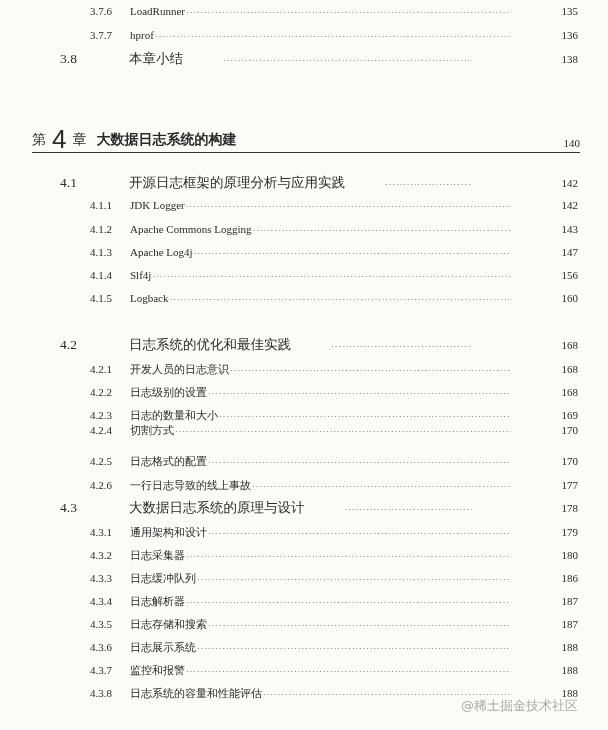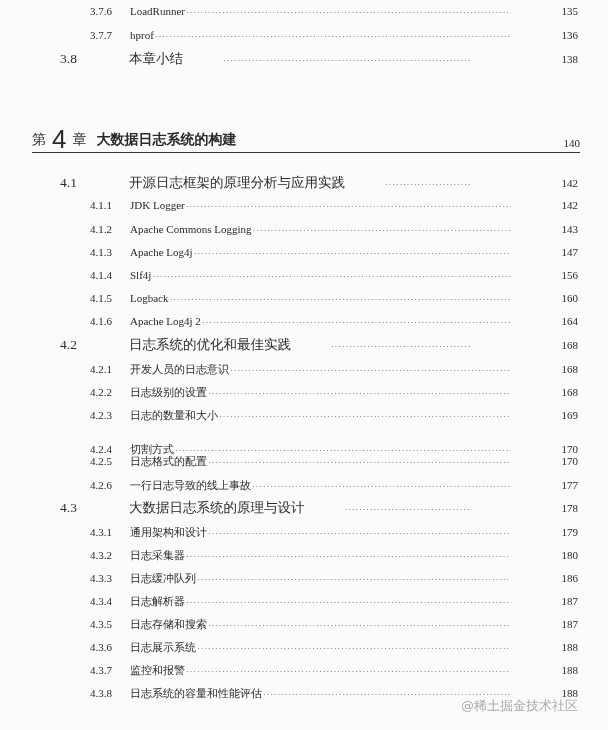--- a/index.html
+++ b/index.html
@@ -111,26 +111,20 @@
     <span class="title">Slf4j</span>
     <span class="leader"></span>
     <span class="page-no">156</span>
   </div>
   <div class="row sub" style="top:292px">
     <span class="num">4.1.5</span>
     <span class="title">Logback</span>
     <span class="leader"></span>
     <span class="page-no">160</span>
   </div>
-  <div class="row sub" style="top:315px">
-    <span class="num">4.1.6</span>
-    <span class="title">Apache Log4j 2</span>
-    <span class="leader"></span>
-    <span class="page-no">164</span>
-  </div>
 
   <div class="row sec" style="top:336px">
     <span class="num">4.2</span>
     <span class="title">日志系统的优化和最佳实践</span>
     <span class="leader"></span>
     <span class="page-no">168</span>
   </div>
   <div class="row sub" style="top:362px">
     <span class="num">4.2.1</span>
     <span class="title">开发人员的日志意识</span>
@@ -142,21 +136,21 @@
     <span class="title">日志级别的设置</span>
     <span class="leader"></span>
     <span class="page-no">168</span>
   </div>
   <div class="row sub" style="top:408px">
     <span class="num">4.2.3</span>
     <span class="title">日志的数量和大小</span>
     <span class="leader"></span>
     <span class="page-no">169</span>
   </div>
-  <div class="row sub" style="top:442px">
+  <div class="row sub" style="top:423px">
     <span class="num">4.2.4</span>
     <span class="title">切割方式</span>
     <span class="leader"></span>
     <span class="page-no">170</span>
   </div>
   <div class="row sub" style="top:454px">
     <span class="num">4.2.5</span>
     <span class="title">日志格式的配置</span>
     <span class="leader"></span>
     <span class="page-no">170</span>

